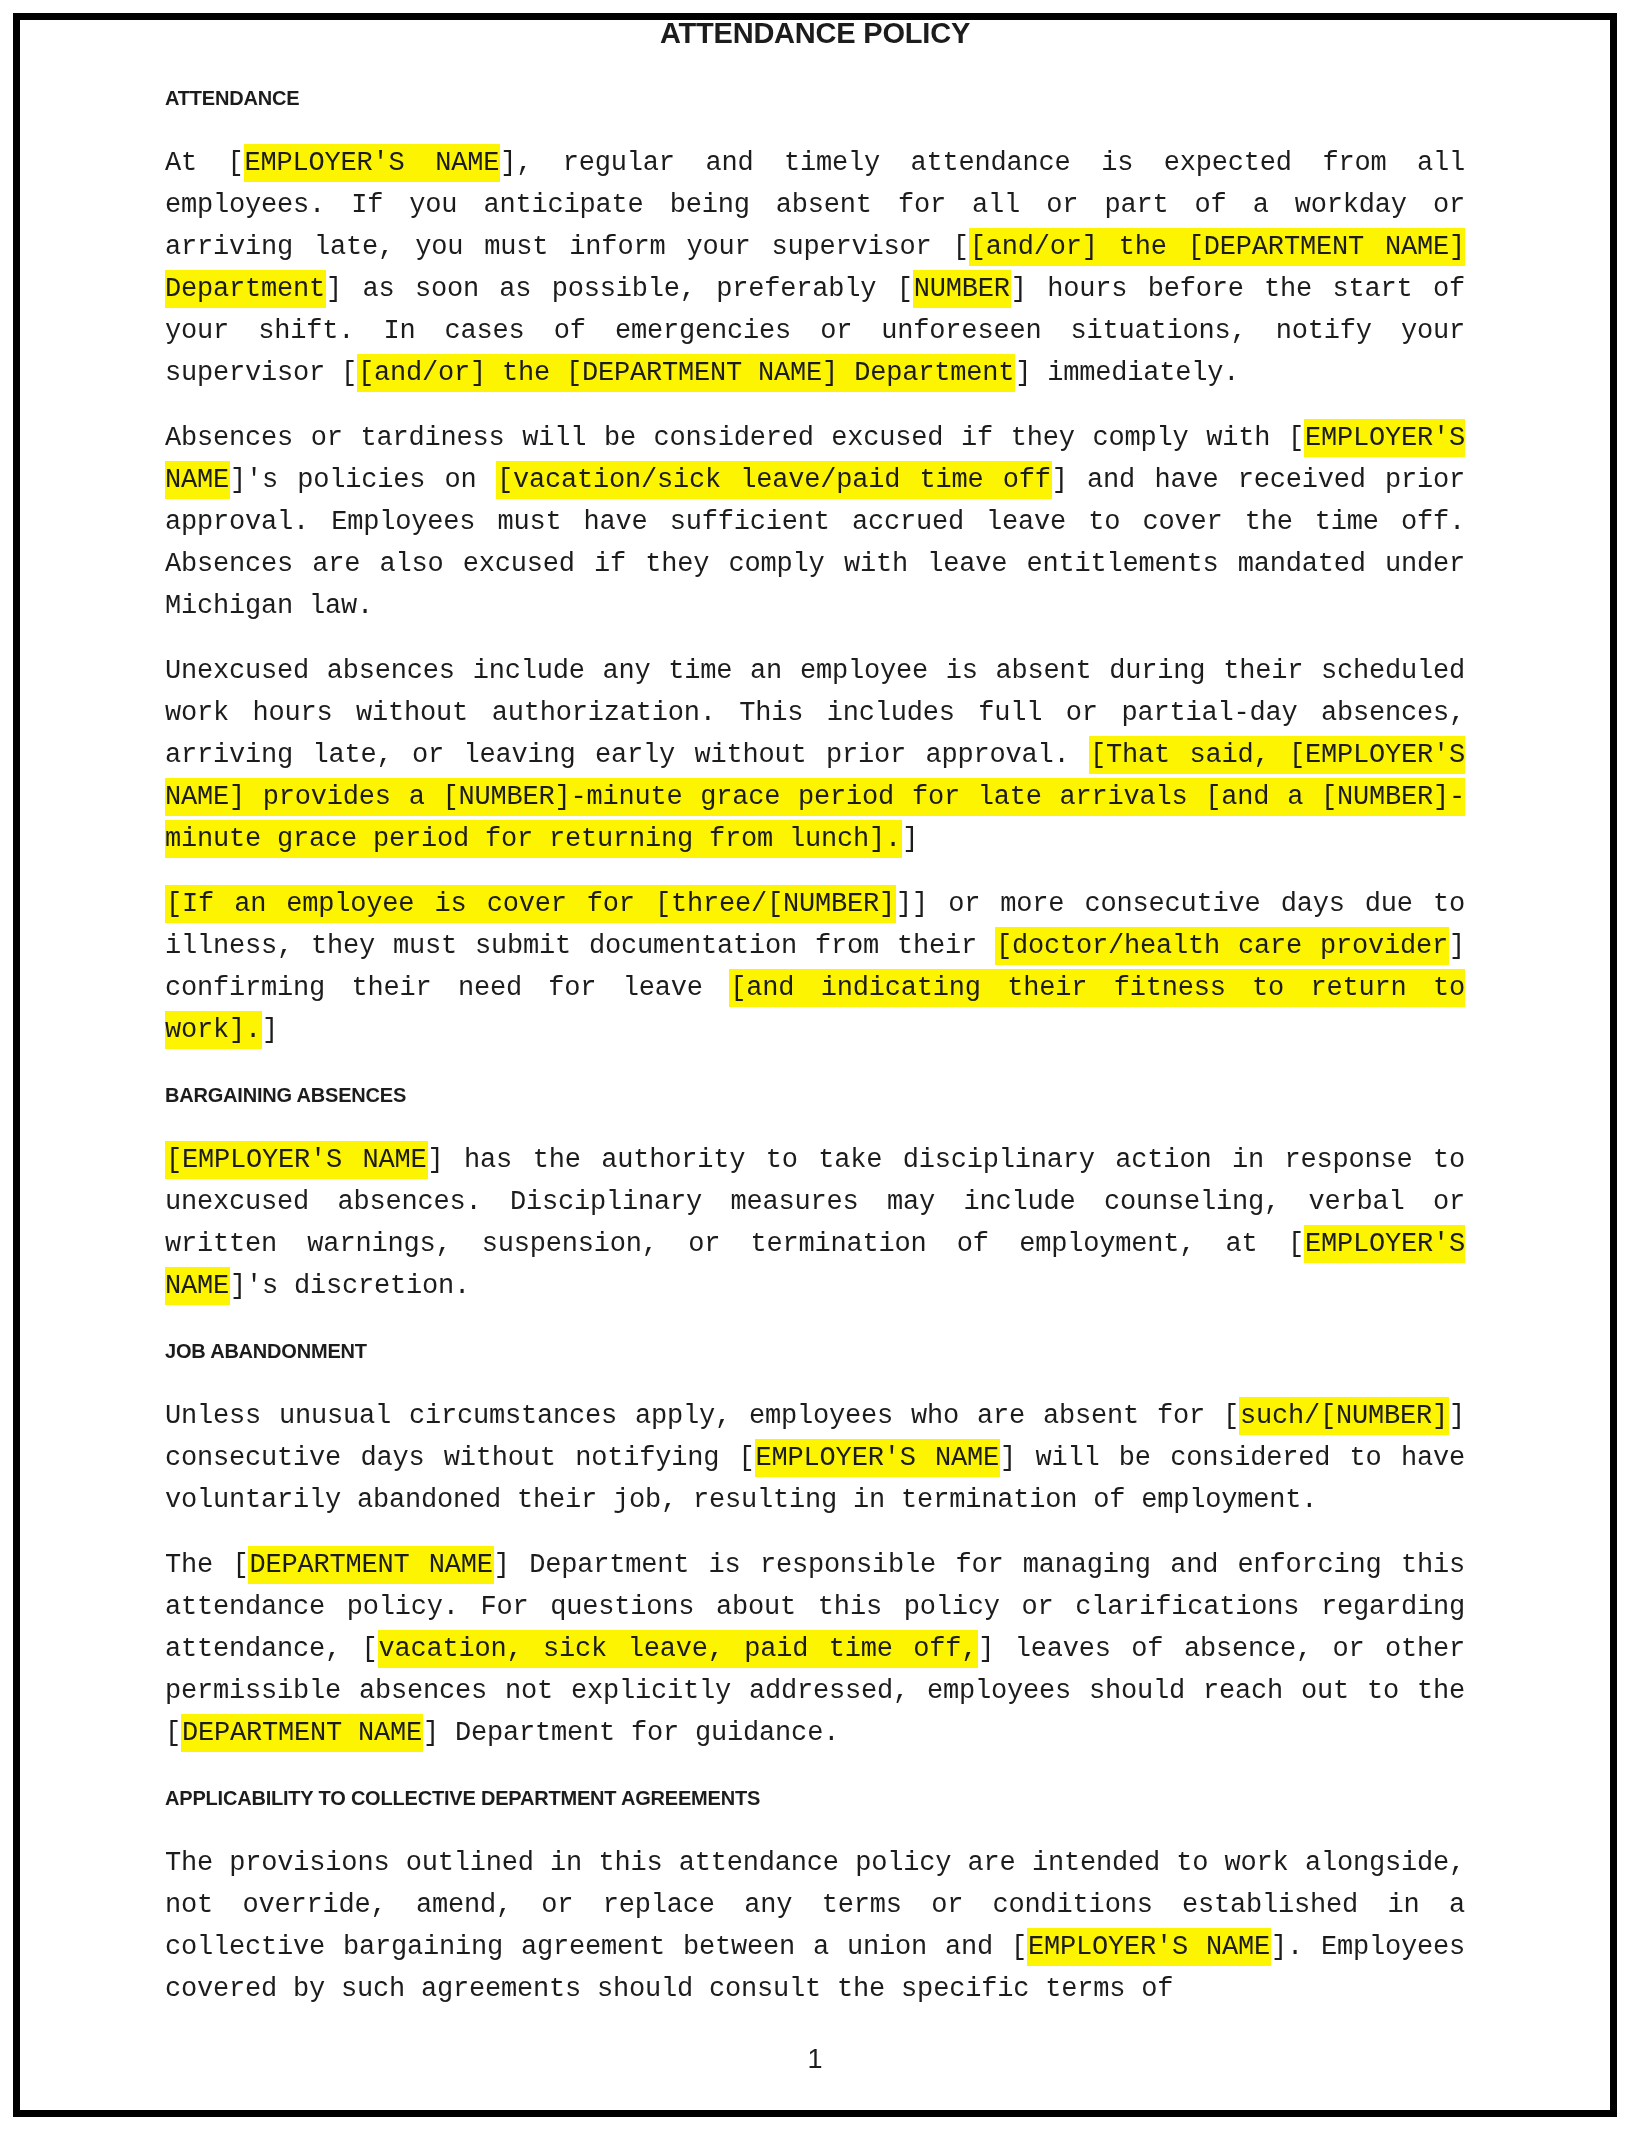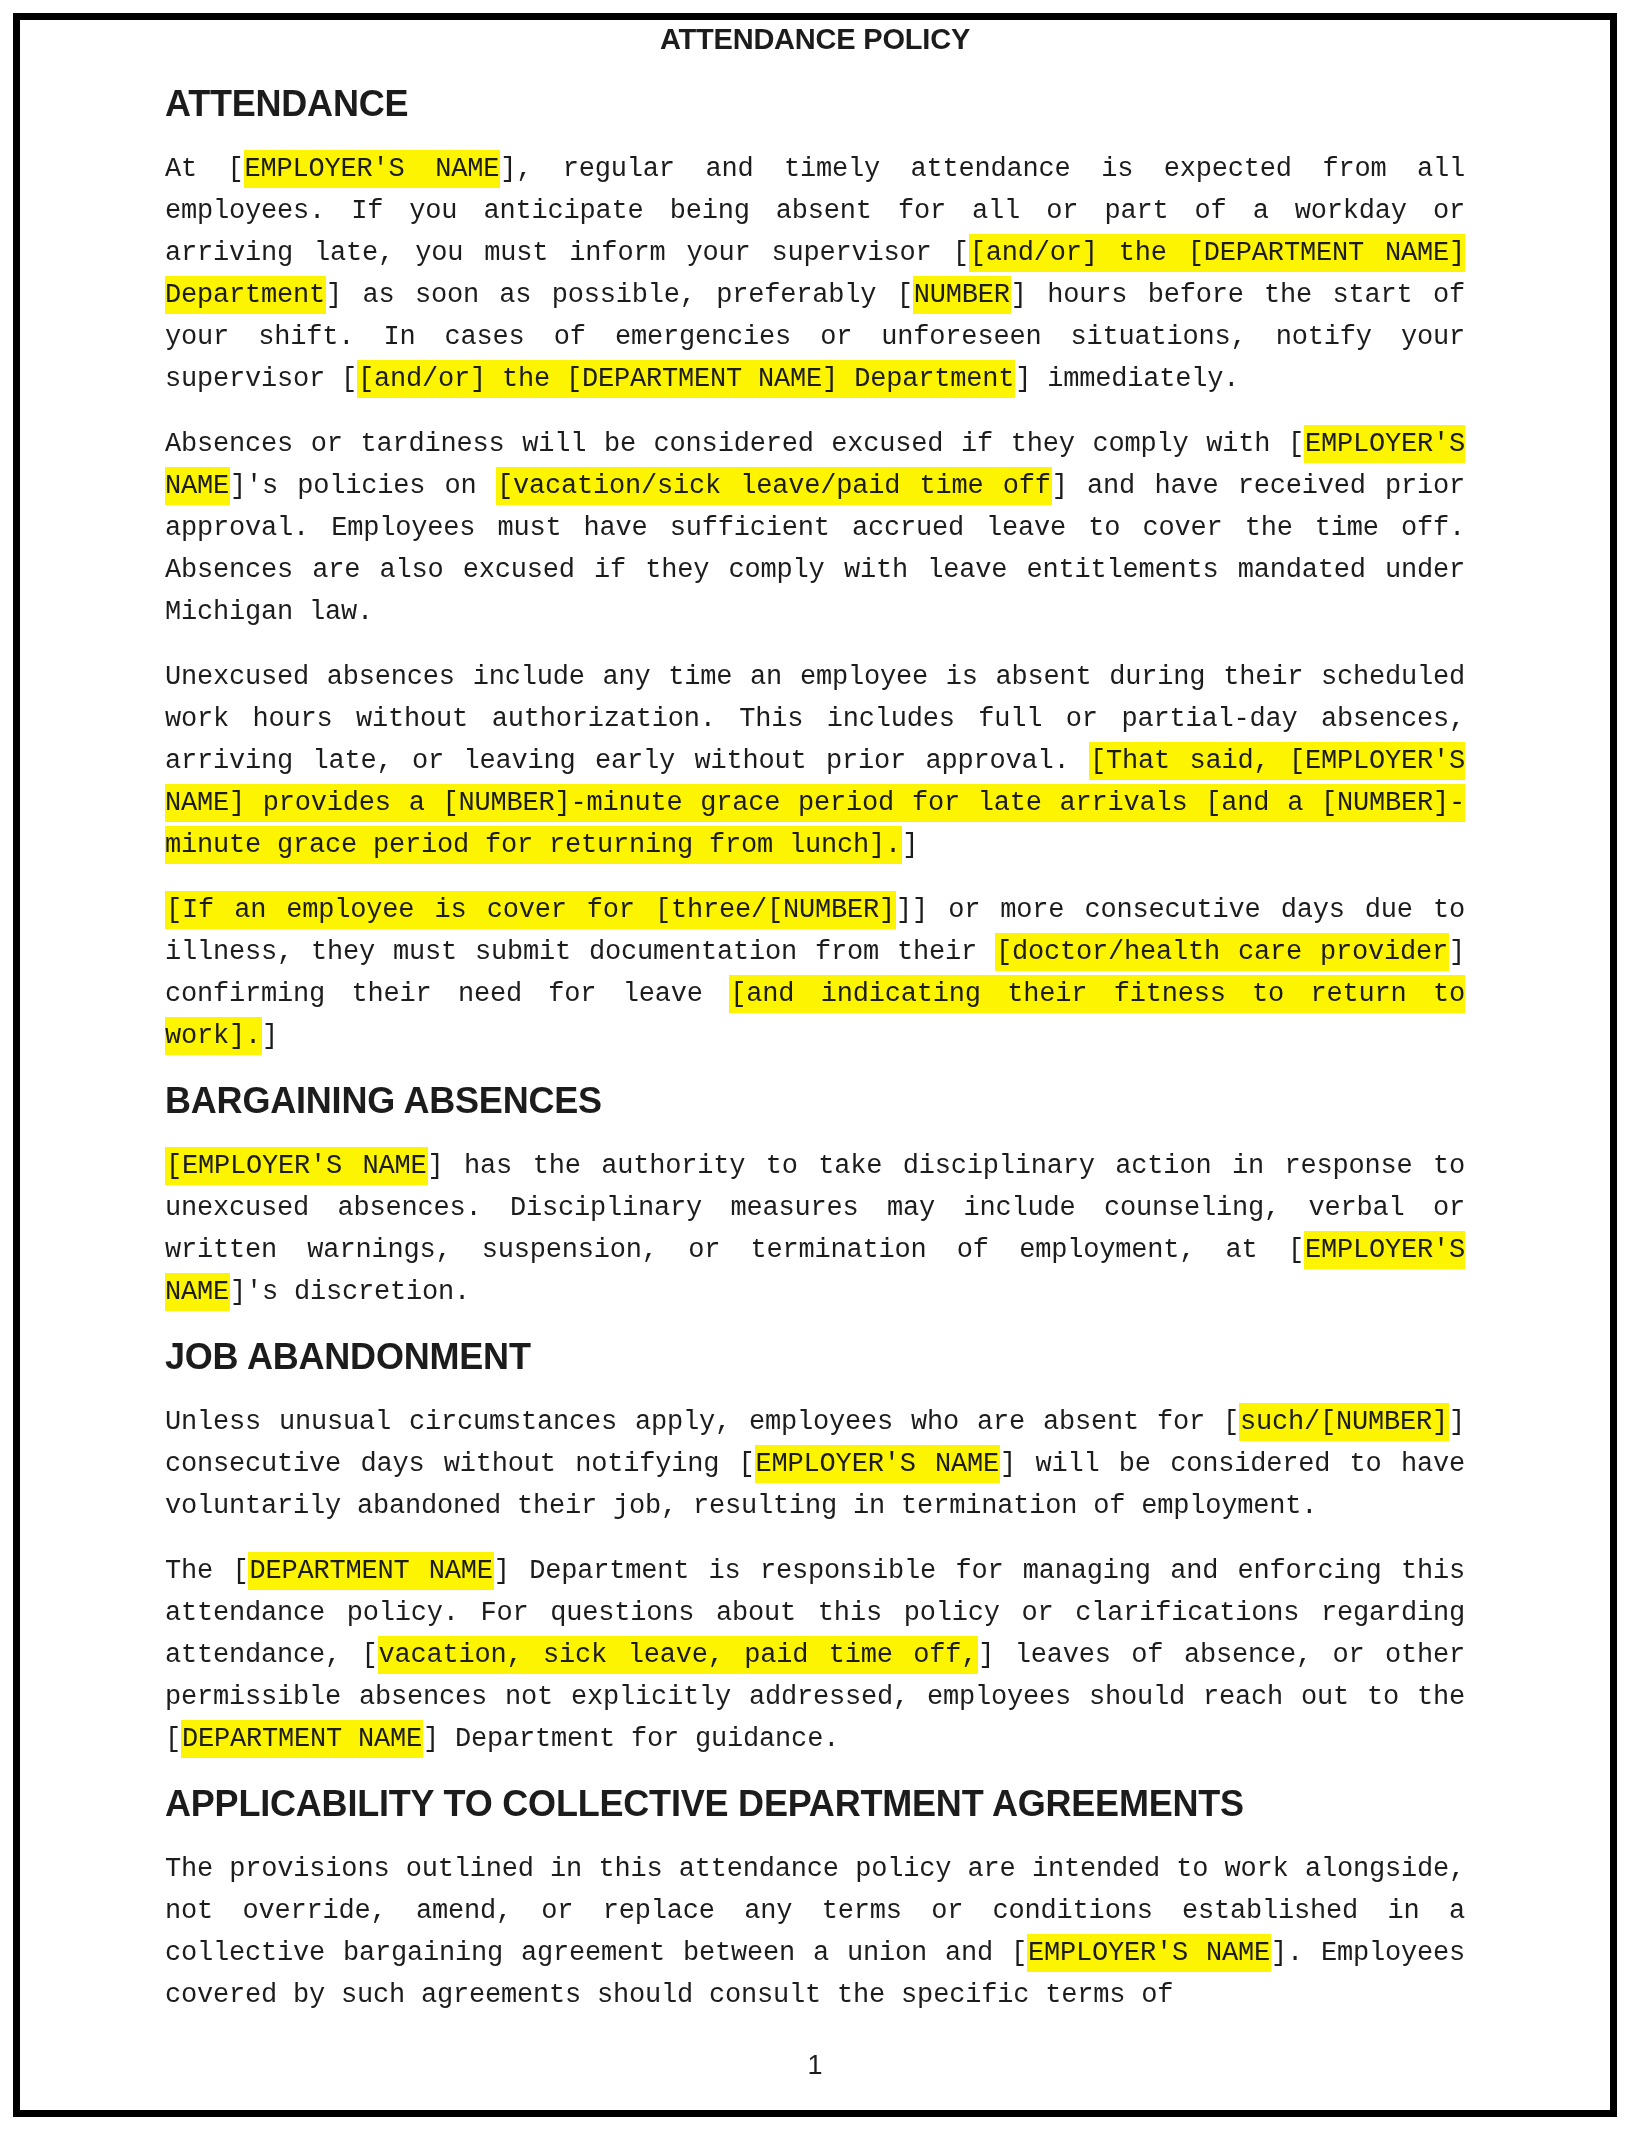--- a/index.html
+++ b/index.html
@@ -21,35 +21,35 @@
   }
   .frame {
     position: absolute;
     inset: 13px;
     border: 7px solid var(--ink);
     pointer-events: none;
   }
   .content {
     position: relative;
     width: 1300px;
-    margin: 18px auto;
+    margin: 12px auto;
     font-size: 27px;
     line-height: 42px;
     letter-spacing: -0.2px;
   }
   .title {
     font-size: 29px;
     font-weight: bold;
     text-align: center;
     margin: 0 0 23px 0;
     line-height: 42px;
     color: var(--text);
   }
   .heading {
-    font-size: 36px;
+    font-size: 20px;
     font-weight: bold;
     margin: 0 0 23px 0;
     line-height: 42px;
     color: var(--text);
   }
   .para {
     margin: 0 0 23px 0;
     text-align: justify;
     font-family: Liberation Mono, monospace;
   }

